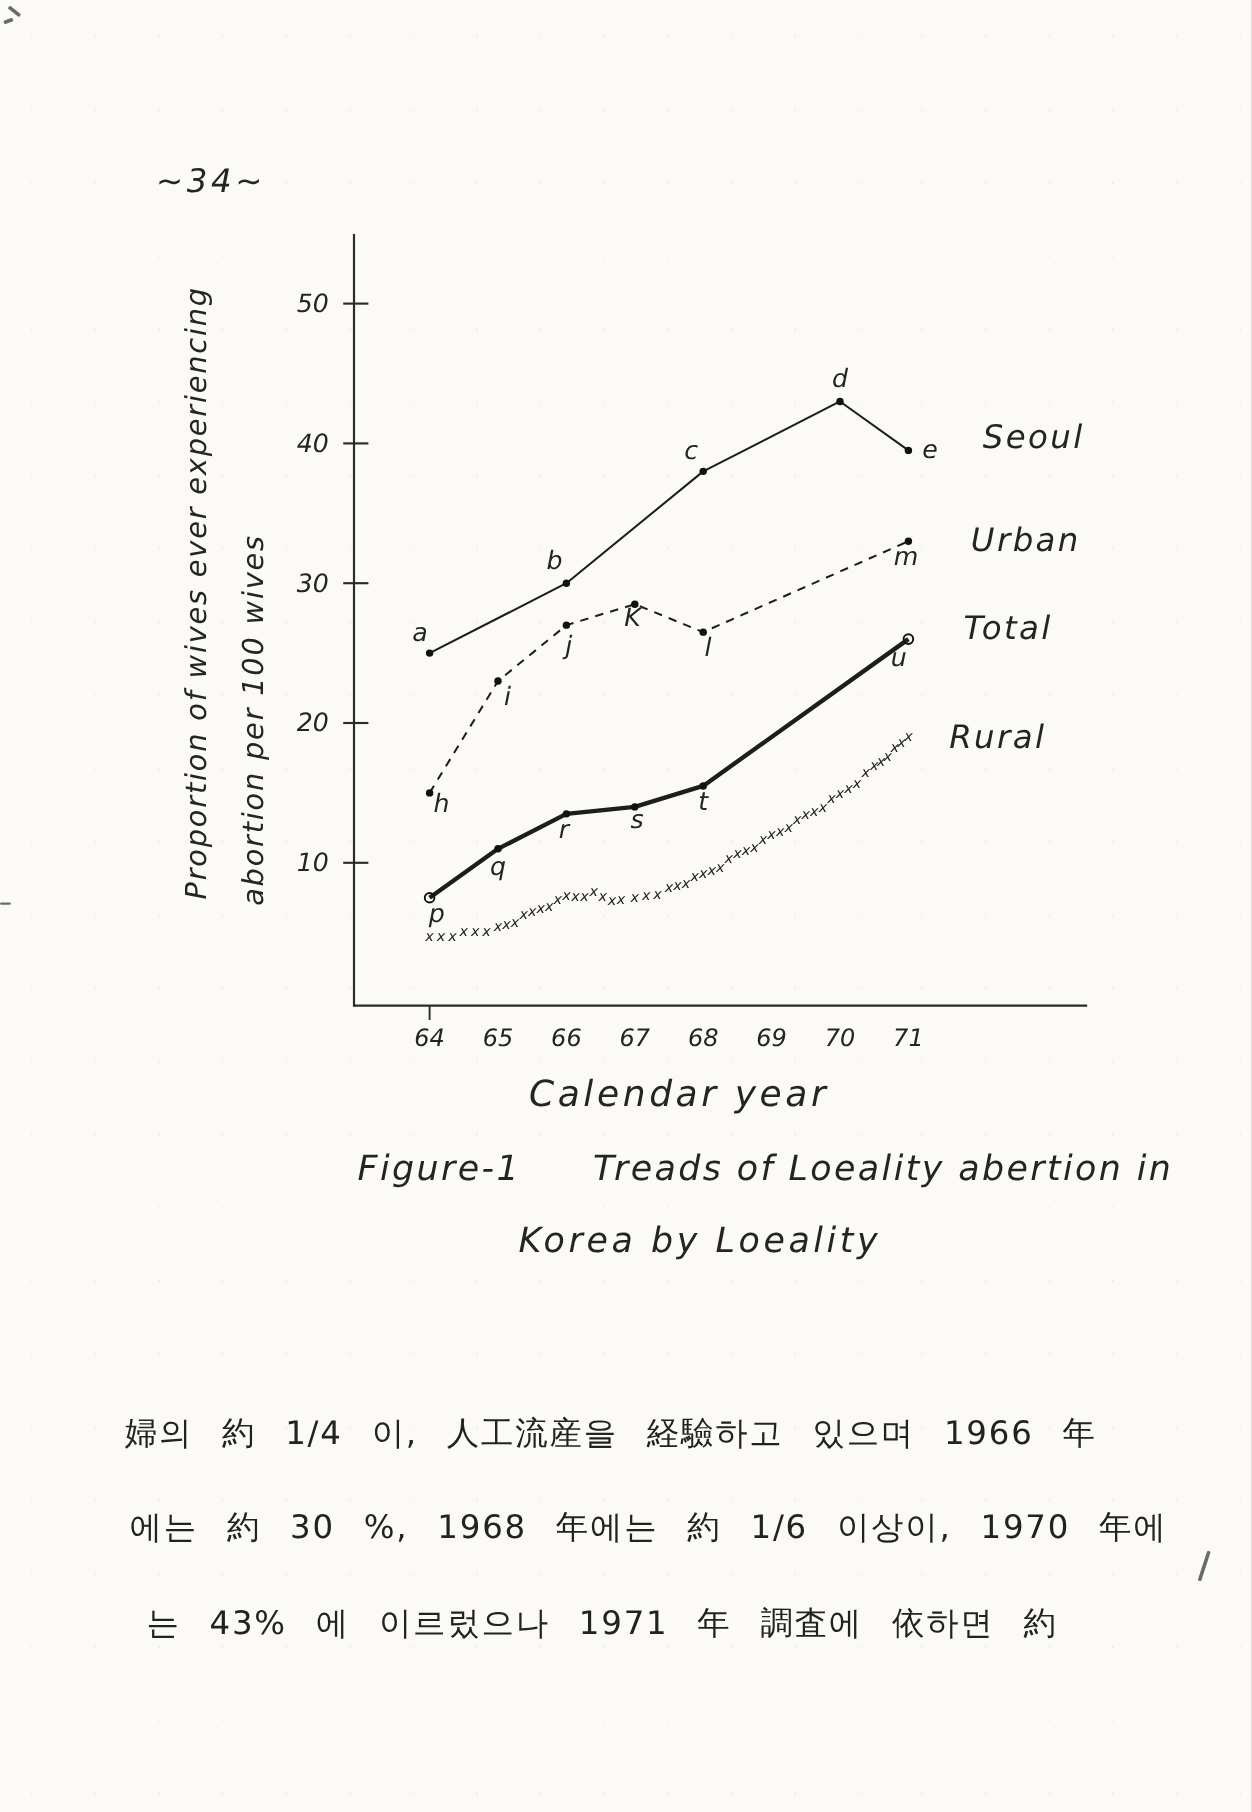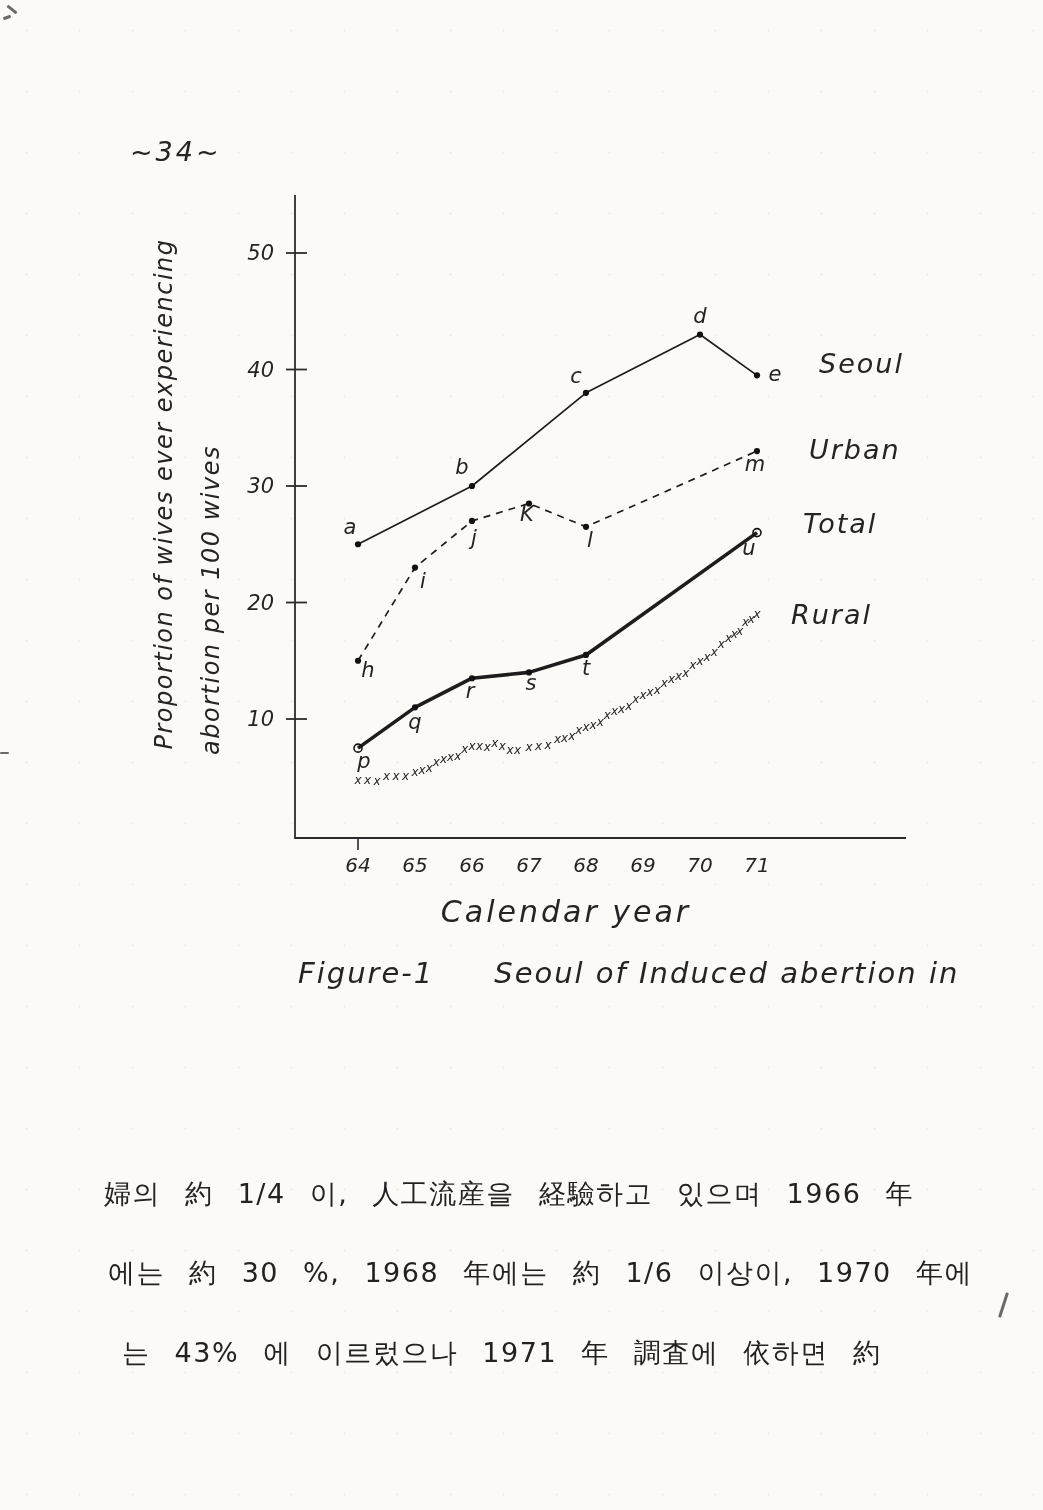--- a/index.html
+++ b/index.html
@@ -185,20 +185,21 @@
           <text x="745.6" y="626.3969999999999" font-size="12" class="hw" text-anchor="middle">x</text>
           <text x="751.3" y="622.771" font-size="12" class="hw" text-anchor="middle">x</text>
           <text x="757" y="617.645" font-size="12" class="hw" text-anchor="middle">x</text>
           <text x="791" y="623.645" font-size="27" class="hw" letter-spacing="2">Rural</text>
         </g>
       </g>
   </svg>
 
   <div class="caption-row">
     <span>Figure-1</span>
-    <span>Seoul of Induced abertion in</span>
+    <span>Treads of Loeality abertion in</span>
   </div>
+  <div class="caption-line2">Korea by Loeality</div>
 
   <div class="body-line" style="top:1176px;left:104px;">婦의 約 1/4 이, 人工流産을 経驗하고 있으며 1966 年</div>
   <div class="body-line" style="top:1255px;left:108px;">에는 約 30 %, 1968 年에는 約 1/6 이상이, 1970 年에</div>
   <div class="body-line" style="top:1335px;left:122px;">는 43% 에 이르렀으나 1971 年 調査에 依하면 約</div>
 
 </div>
 
 </body></html>

